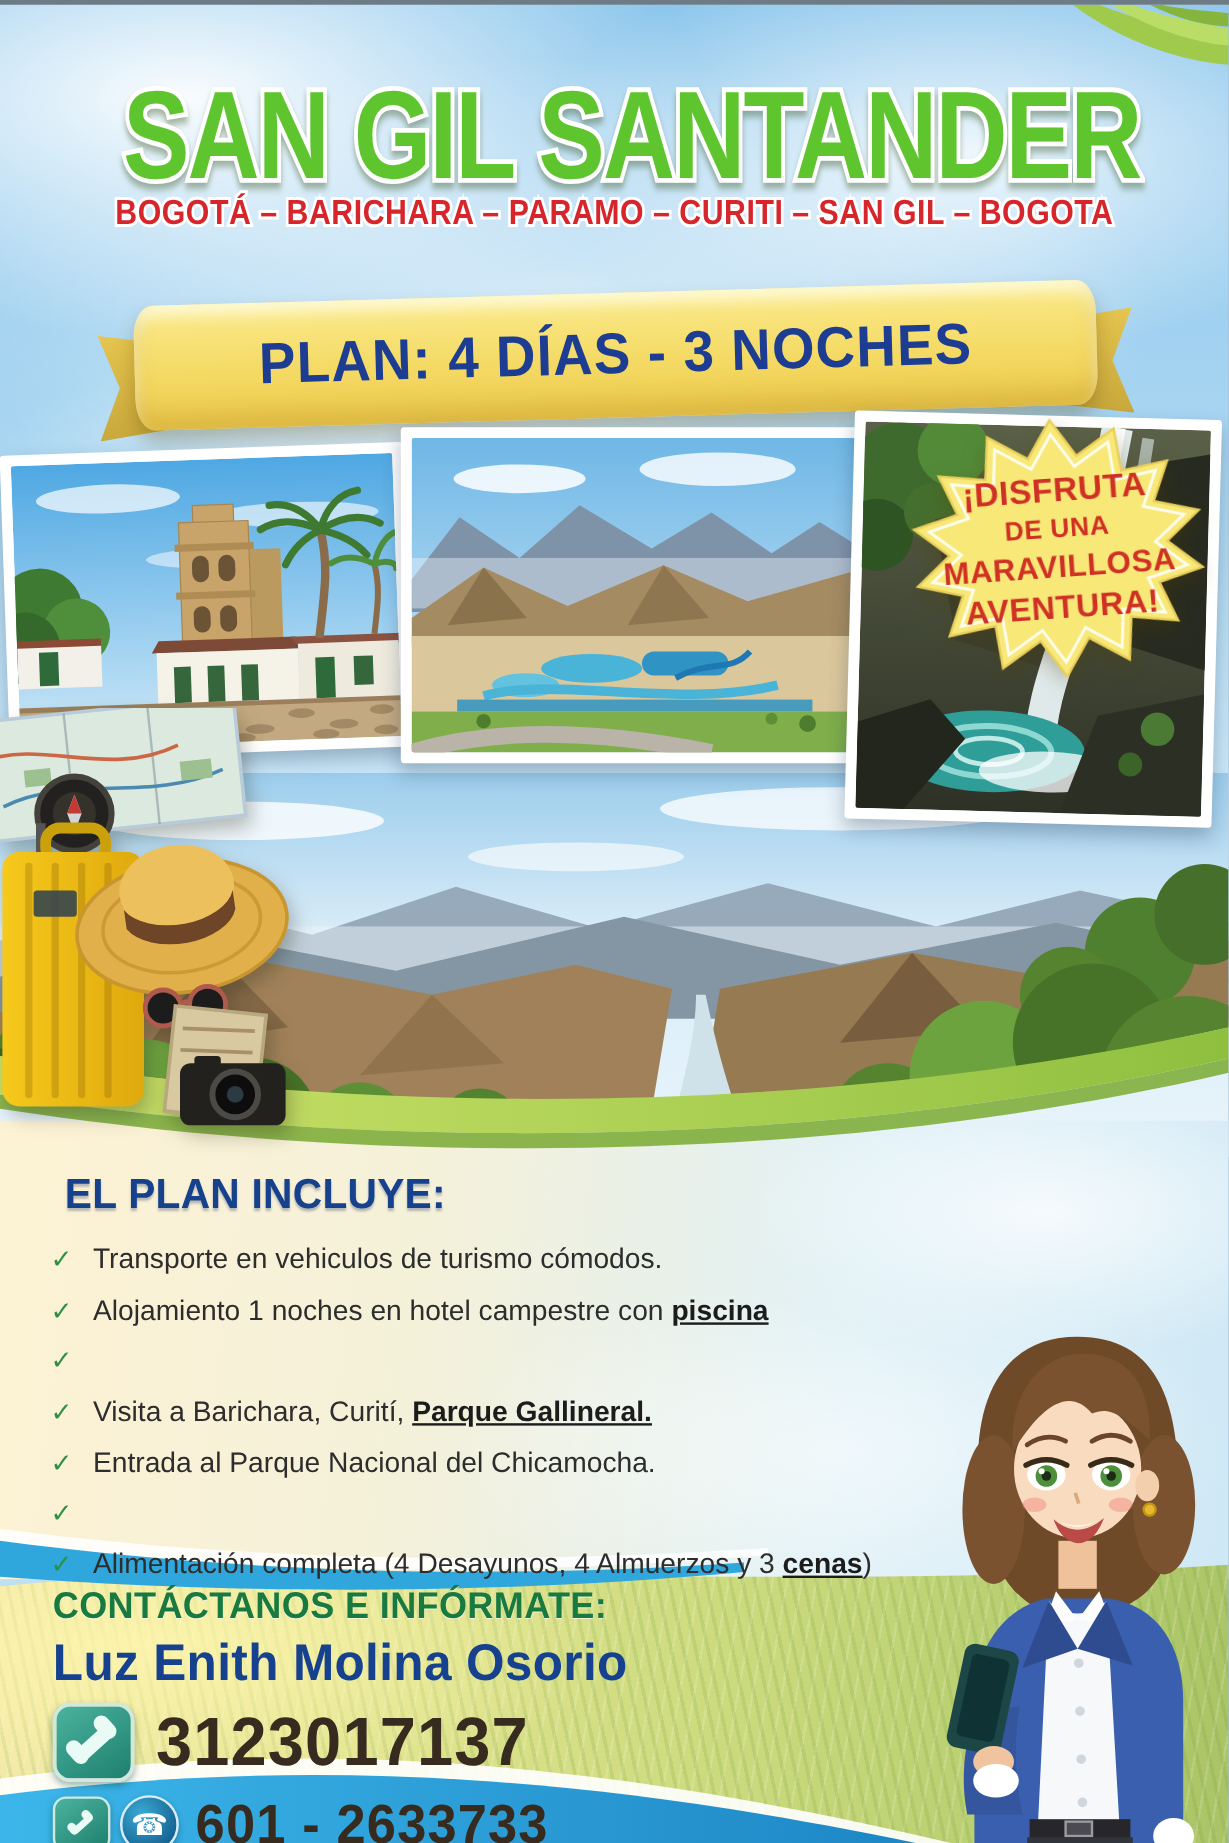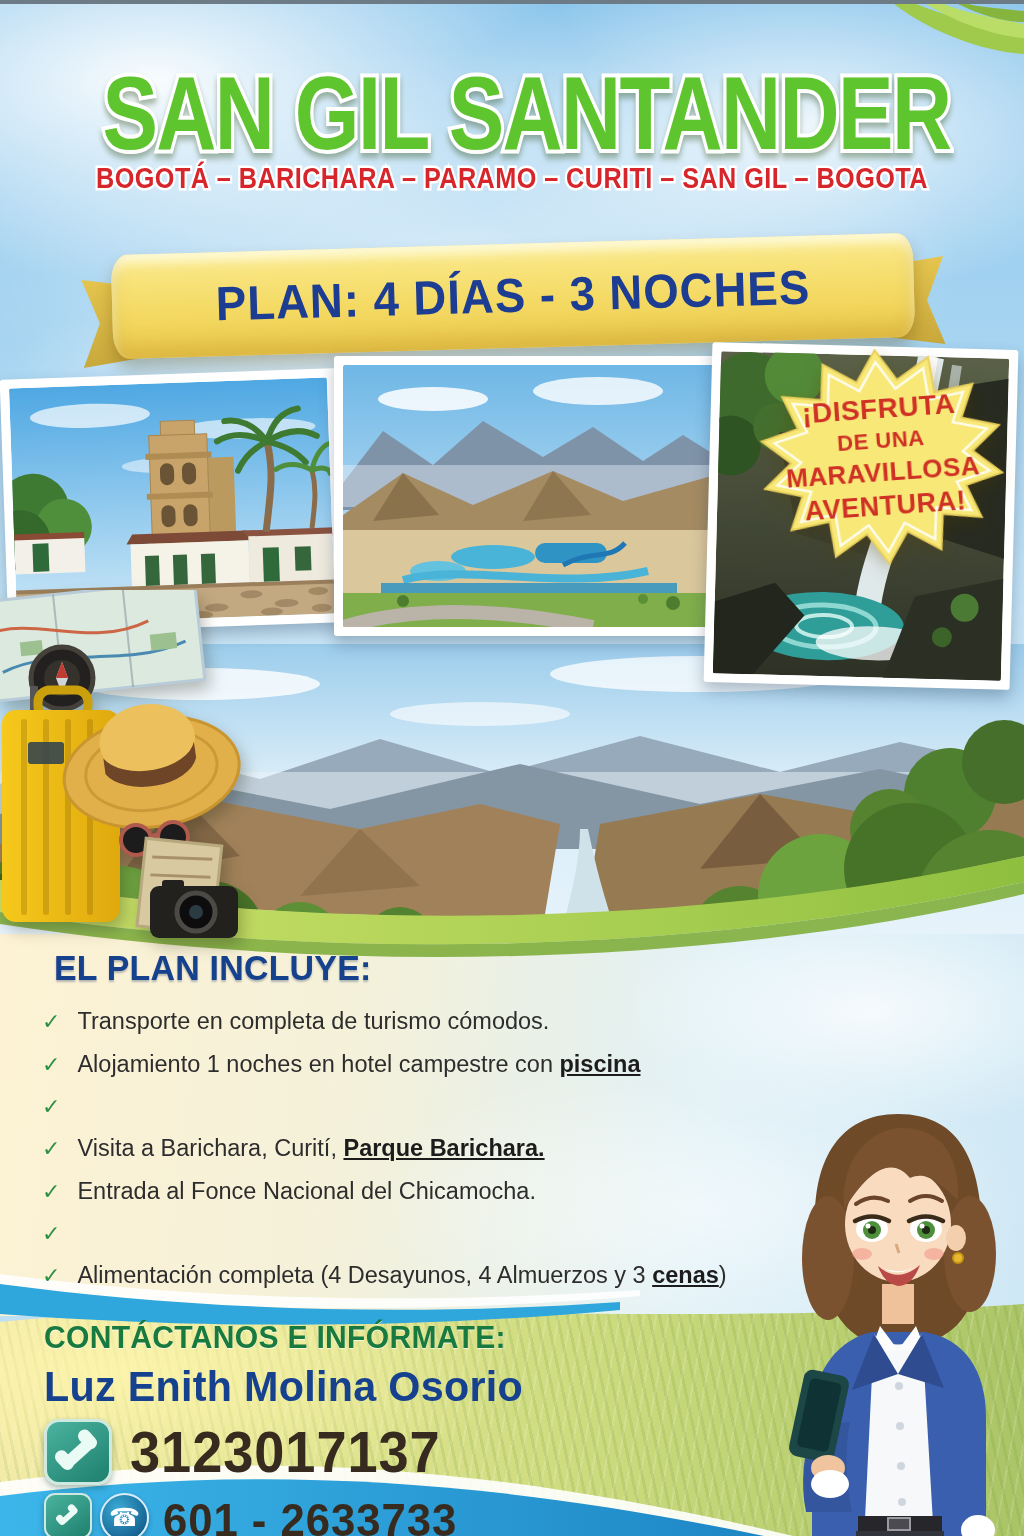--- a/index.html
+++ b/index.html
@@ -64,21 +64,21 @@
   
   .travel{position:absolute;left:0;top:586px;width:242px;height:348px;z-index:6;
     filter:drop-shadow(4px 8px 8px rgba(40,40,20,.3));}
 
   
   .mid{position:absolute;left:0;top:930px;width:100%;height:382px;z-index:1;
     background:
       radial-gradient(38% 45% at 85% 20%, rgba(255,255,255,.75), transparent 70%),
       radial-gradient(45% 55% at 68% 72%, rgba(255,255,255,.55), transparent 72%),
       linear-gradient(97deg,#fdf2d4 0%,#f4f1da 35%,#def0f7 70%,#cfe8f5 100%);}
-  .includes{position:absolute;left:42px;top:944px;width:742px;z-index:4;}
+  .includes{position:absolute;left:42px;top:972px;width:742px;z-index:4;}
   .includes h2{margin:0 0 20px 12px;font-size:35px;font-weight:bold;color:#16418c;
     letter-spacing:.2px;text-shadow:0 2px 2px rgba(25,45,95,.3);
     transform:scaleX(.97);transform-origin:left;}
   .includes ul{list-style:none;margin:0;padding:0;display:flex;flex-direction:column;gap:16px;}
   .includes li{display:flex;gap:17px;align-items:baseline;font-size:23.5px;color:#2d2d2d;}
   .check{color:#2e9043;font-weight:bold;font-size:22px;flex:0 0 auto;
     font-family:"DejaVu Sans",sans-serif;}
   .includes b{color:#1c1c1c;text-decoration:underline;}
 
   
@@ -94,21 +94,21 @@
 
   
   .woman{position:absolute;left:772px;top:1082px;width:252px;height:454px;z-index:6;}
 
   
   .contact{position:absolute;left:44px;top:1316px;z-index:7;}
   .c-head{font-size:31px;font-weight:bold;color:#187a3f;letter-spacing:.3px;
     transform:scaleX(.97);transform-origin:left;text-shadow:0 1px 0 rgba(255,255,255,.65);}
   .c-name{font-size:43px;font-weight:bold;color:#16418f;margin-top:6px;letter-spacing:.3px;
     transform:scaleX(.96);transform-origin:left;}
-  .c-row{display:flex;margin-top:8px;}
+  .c-row{display:flex;align-items:center;margin-top:8px;}
   .icon-sq{position:relative;width:62px;height:60px;border-radius:15px;flex:0 0 auto;
     background:linear-gradient(145deg,#4ab39e,#1e7f6e);border:3px solid #cfe8e0;
     box-shadow:0 3px 6px rgba(0,60,50,.35);}
   .icon-sq.small{width:44px;height:42px;border-radius:11px;border-width:2px;}
   .handset{position:absolute;inset:0;transform:rotate(-42deg) scale(var(--s,1));}
   .handset i{position:absolute;background:#eafaf4;border-radius:8px;}
   .hs-bar{left:22%;top:42%;width:56%;height:19%;}
   .hs-ear{left:14%;top:27%;width:22%;height:36%;}
   .hs-mou{right:14%;top:27%;width:22%;height:36%;}
   .icon-cir{width:45px;height:45px;border-radius:50%;flex:0 0 auto;margin-left:8px;
@@ -397,36 +397,36 @@
     </svg>
   </div>
 
   <div class="mid"></div>
 
   <div class="includes">
     <h2>EL PLAN INCLUYE:</h2>
     <ul>
       <li>
         <span class="check">✓</span>
-        <span><span>Transporte en completa de turismo cómodos.</span><b></b><span></span></span>
+        <span><span>Transporte en vehiculos de turismo cómodos.</span><b></b><span></span></span>
       </li>
       <li>
         <span class="check">✓</span>
         <span><span>Alojamiento 1 noches en hotel campestre con </span><b>piscina</b><span></span></span>
       </li>
       <li>
         <span class="check">✓</span>
       </li>
       <li>
         <span class="check">✓</span>
-        <span><span>Visita a Barichara, Curití, </span><b>Parque Barichara.</b><span></span></span>
-      </li>
-      <li>
-        <span class="check">✓</span>
-        <span><span>Entrada al Fonce Nacional del Chicamocha.</span><b></b><span></span></span>
+        <span><span>Visita a Barichara, Curití, </span><b>Parque Gallineral.</b><span></span></span>
+      </li>
+      <li>
+        <span class="check">✓</span>
+        <span><span>Entrada al Parque Nacional del Chicamocha.</span><b></b><span></span></span>
       </li>
       <li>
         <span class="check">✓</span>
       </li>
       <li>
         <span class="check">✓</span>
         <span><span>Alimentación completa (4 Desayunos, 4 Almuerzos y 3 </span><b>cenas</b><span>)</span></span>
       </li>
     </ul>
   </div>

